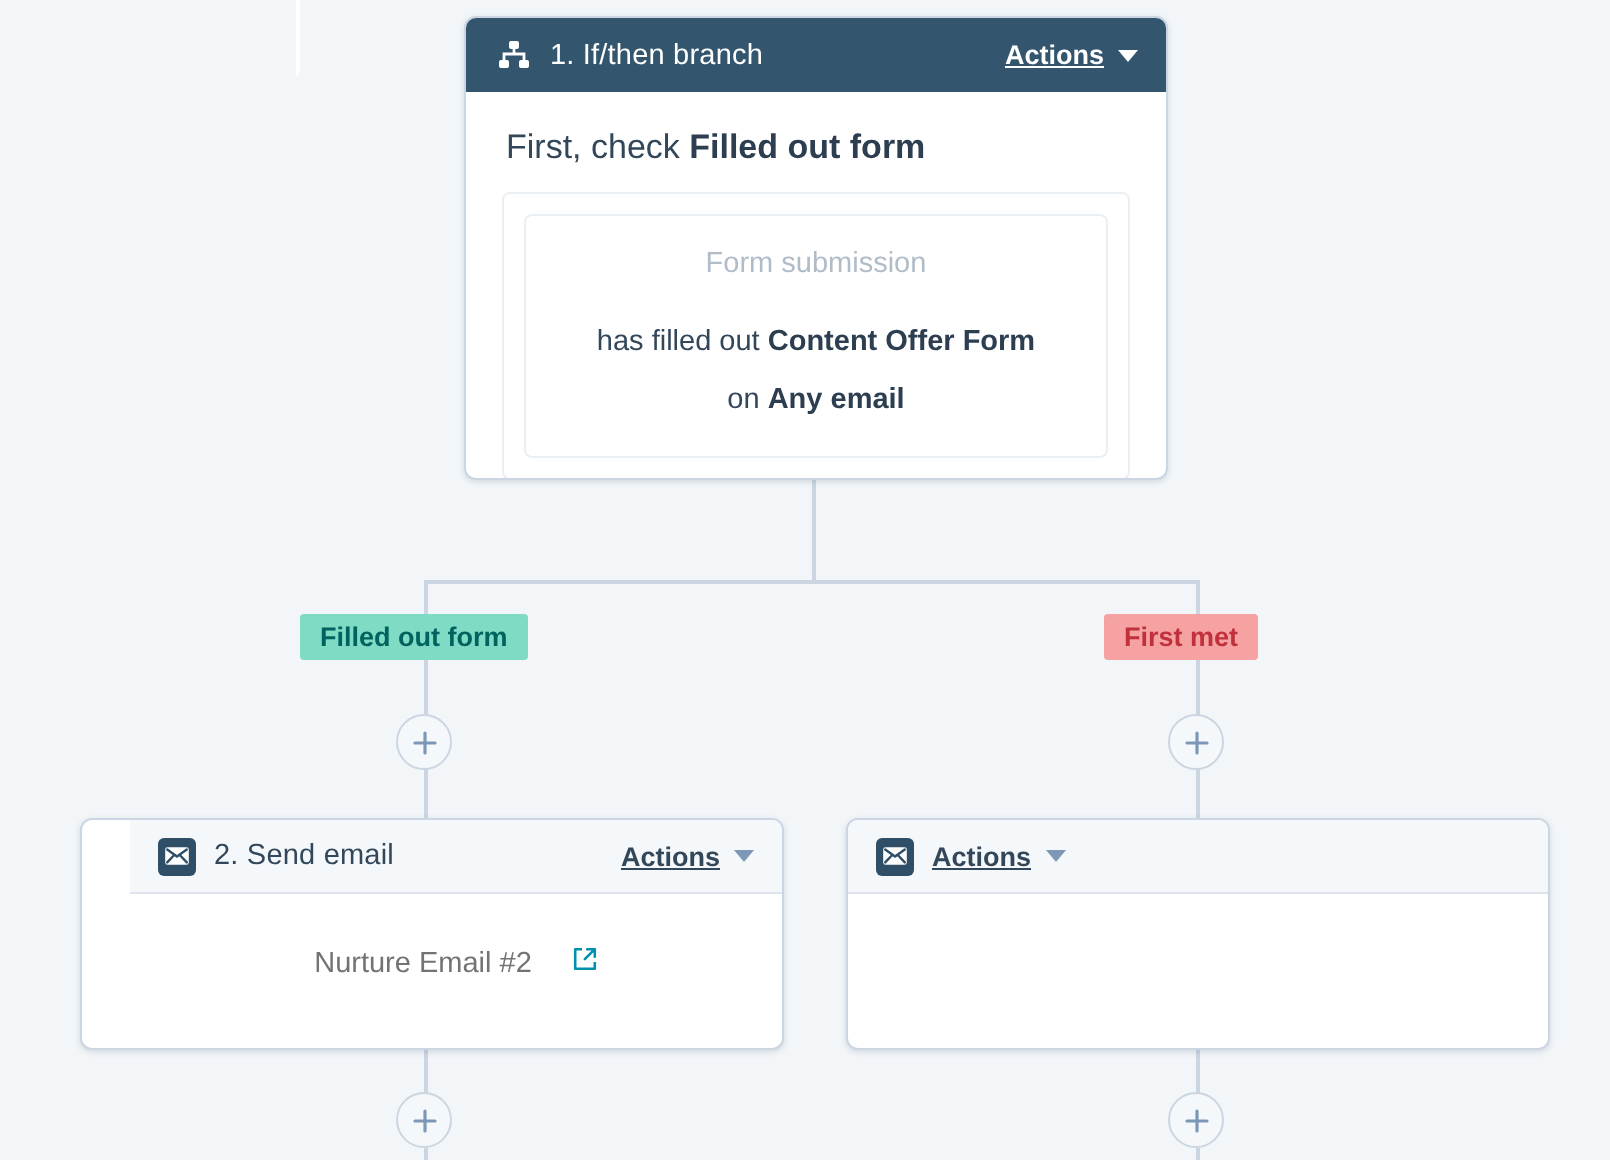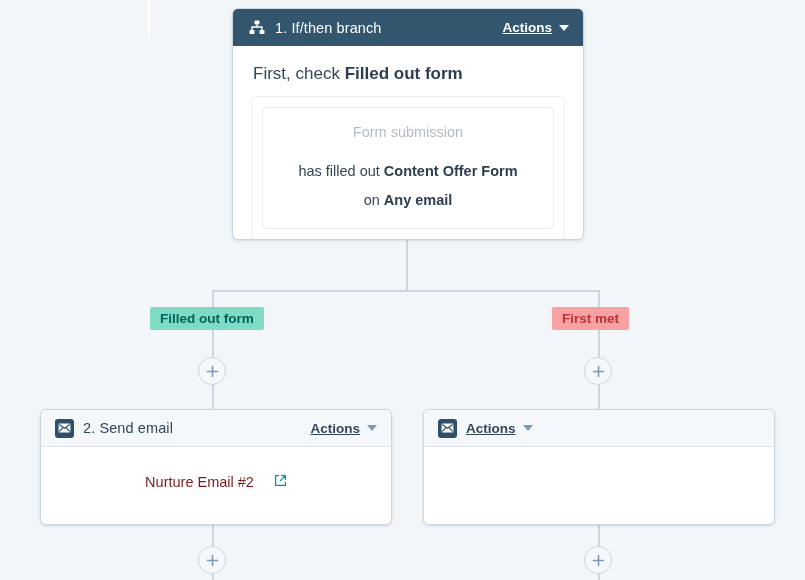--- a/index.html
+++ b/index.html
@@ -82,21 +82,21 @@
     text-align:center;
   }
   .cond-type{font-size:14.5px;color:#b0bcc8;margin-bottom:22px;}
   .cond-line{font-size:14.5px;color:#33475b;margin:9px 0 0 0;line-height:1.35;}
   .cond-line b{font-weight:bold;color:#2d3e50;}
 
   .email-body{
     height:69px;display:flex;align-items:center;justify-content:center;
   }
   .email-link{
-    font-size:14.5px;color:#7f1d1d;
+    font-size:14.5px;color:#737373;
     display:inline-flex;align-items:flex-end;gap:20px;cursor:pointer;
   }
 
   
   .badge{
     position:absolute;z-index:3;
     padding:4px 10px;
     font-size:13.5px;font-weight:bold;
     border-radius:2px;
     white-space:nowrap;
@@ -172,21 +172,21 @@
     <svg width="13" height="13" viewBox="0 0 13 13">
       <path d="M6.5 1.5 V11.5 M1.5 6.5 H11.5" stroke="#7c98b6" stroke-width="1.6" stroke-linecap="round"></path>
     </svg>
   </div>
   <div class="plus" style="left:584px;top:357px;">
     <svg width="13" height="13" viewBox="0 0 13 13">
       <path d="M6.5 1.5 V11.5 M1.5 6.5 H11.5" stroke="#7c98b6" stroke-width="1.6" stroke-linecap="round"></path>
     </svg>
   </div>
 
-  <div class="card" style="left:40px;top:409px;width:352px;height:116px;">
+  <div class="card" style="left:40px;top:409px;width:352px;height:116px;padding-left:24px;">
     <div class="card-head light">
       <span class="head-icon boxed">
         <svg width="13" height="10" viewBox="0 0 13 10">
           <rect x="0.6" y="0.6" width="11.8" height="8.8" rx="1.2" fill="#ffffff"></rect>
           <path d="M1.6 1.8 L6.5 5.3 L11.4 1.8 M1.6 8.2 L5.0 4.6 M11.4 8.2 L8.0 4.6" stroke="#2e4f67" stroke-width="1.2" fill="none" stroke-linecap="round"></path>
         </svg>
       </span>
       <span class="head-title">2. Send email</span>
       <span class="actions">
         <span class="lbl">Actions</span>

